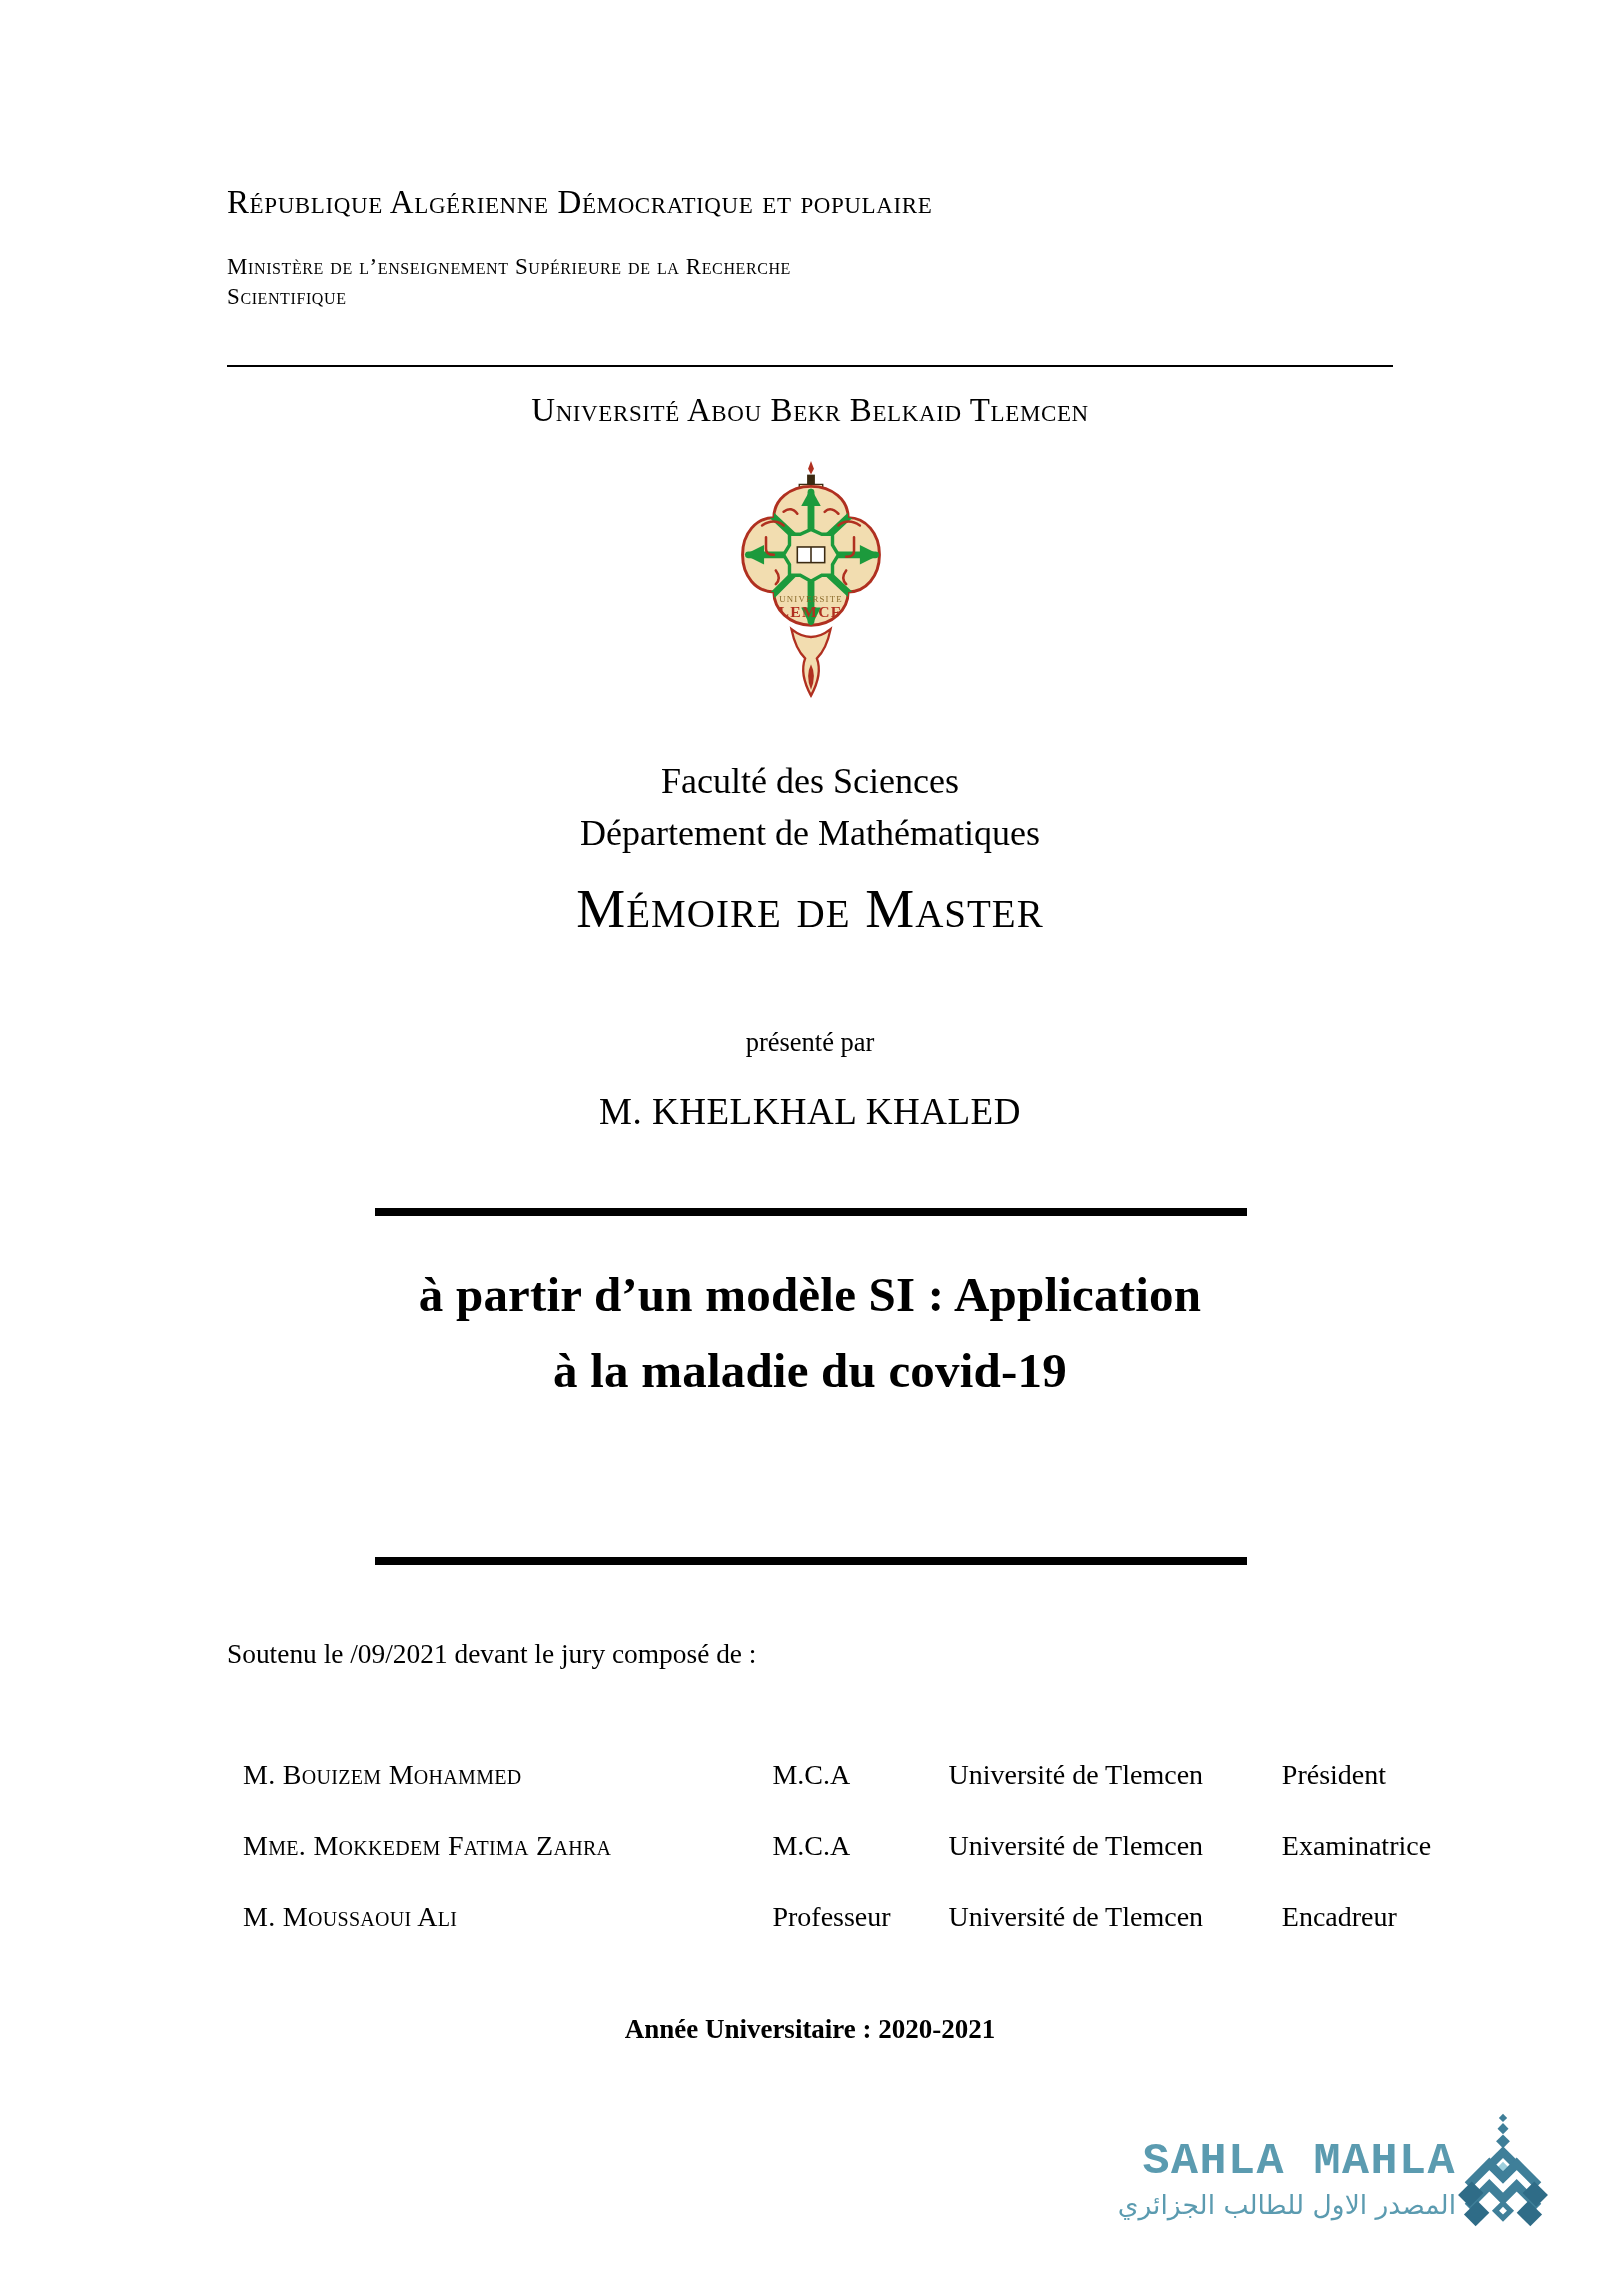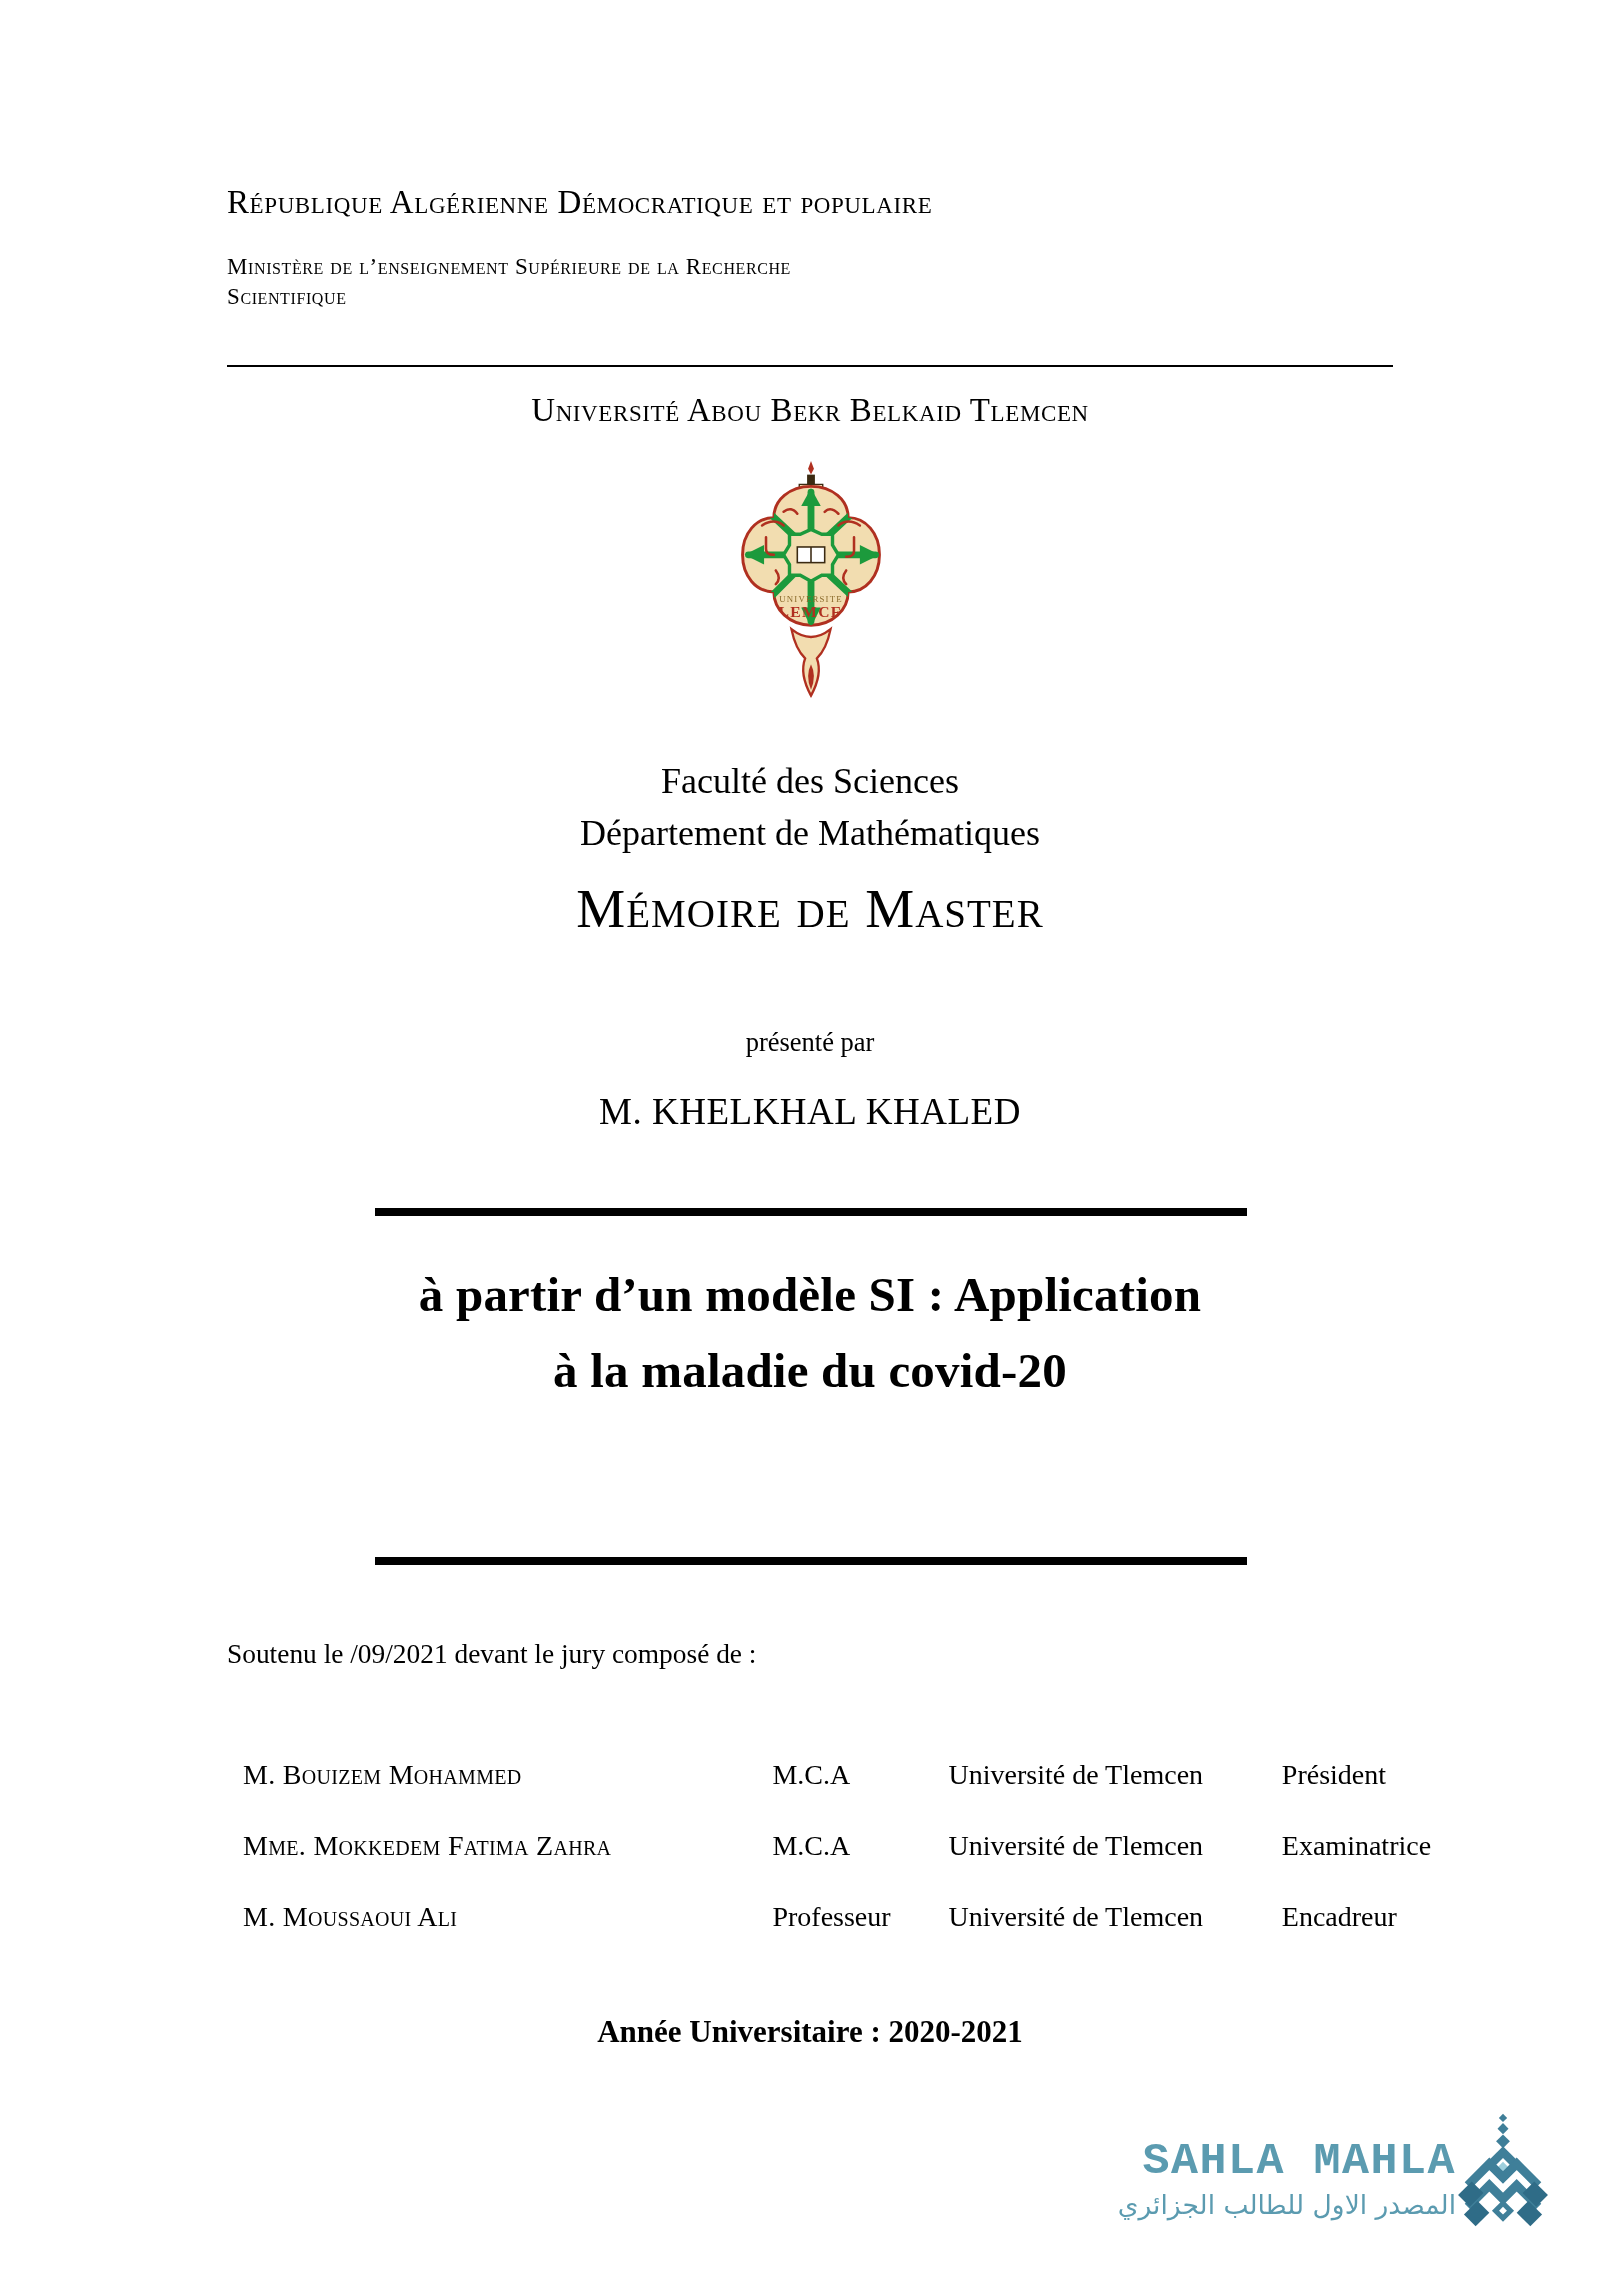--- a/index.html
+++ b/index.html
@@ -177,21 +177,21 @@
   .jury-table td.col-grade { width: 176px; }
   .jury-table td.col-univ  { width: 333px; }
   .jury-table td.col-role  { width: 196px; }
 
   .annee {
     position: absolute;
     left: 227px;
     top: 2014px;
     width: 1166px;
     text-align: center;
-    font-size: 31px;
+    font-size: 27px;
     font-weight: bold;
   }
 
   
   .watermark {
     position: absolute;
     left: 1064px;
     top: 2125px;
     width: 500px;
     height: 127px;
@@ -339,21 +339,21 @@
   </div>
 
   <div class="memoire-title">Mémoire de Master</div>
   <div class="presente-par">présenté par</div>
   <div class="author-line">M. KHELKHAL KHALED</div>
 
   <div class="rule-thick top"></div>
 
   <div class="main-title">
     <span class="tline">à partir d’un modèle SI : Application</span>
-    <span class="tline">à la maladie du covid-20</span>
+    <span class="tline">à la maladie du covid-19</span>
   </div>
 
   <div class="rule-thick bottom"></div>
 
   <div class="soutenu">Soutenu le /09/2021 devant le jury composé de :</div>
 
   <table class="jury-table">
     <tbody>
       <tr>
         <td class="col-name">M. Bouizem Mohammed</td>

